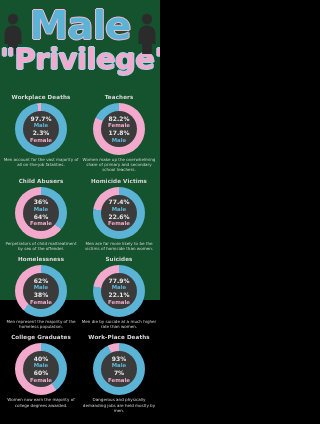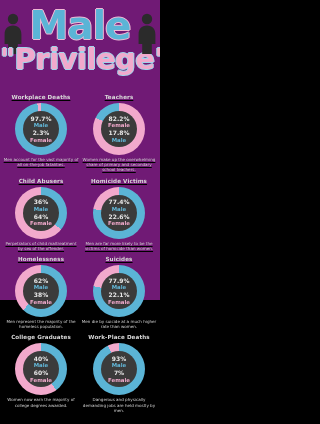--- a/index.html
+++ b/index.html
@@ -3,21 +3,21 @@
 <meta charset="utf-8">
 <style>
   html,body{margin:0;padding:0;}
   body{
     width:160px;height:424px;
     background:#000;
     font-family:"DejaVu Sans", sans-serif;
     overflow:hidden;
     position:relative;
   }
-  #page{width:160px;height:300px;position:relative;background:#701a75;text-decoration:underline;}
+  #page{width:160px;height:300px;position:relative;background:#14532d;}
 
   
   .header{
     position:relative;
     height:92px;
     width:160px;
   }
   .person-icon{
     position:absolute;
     top:12px;

